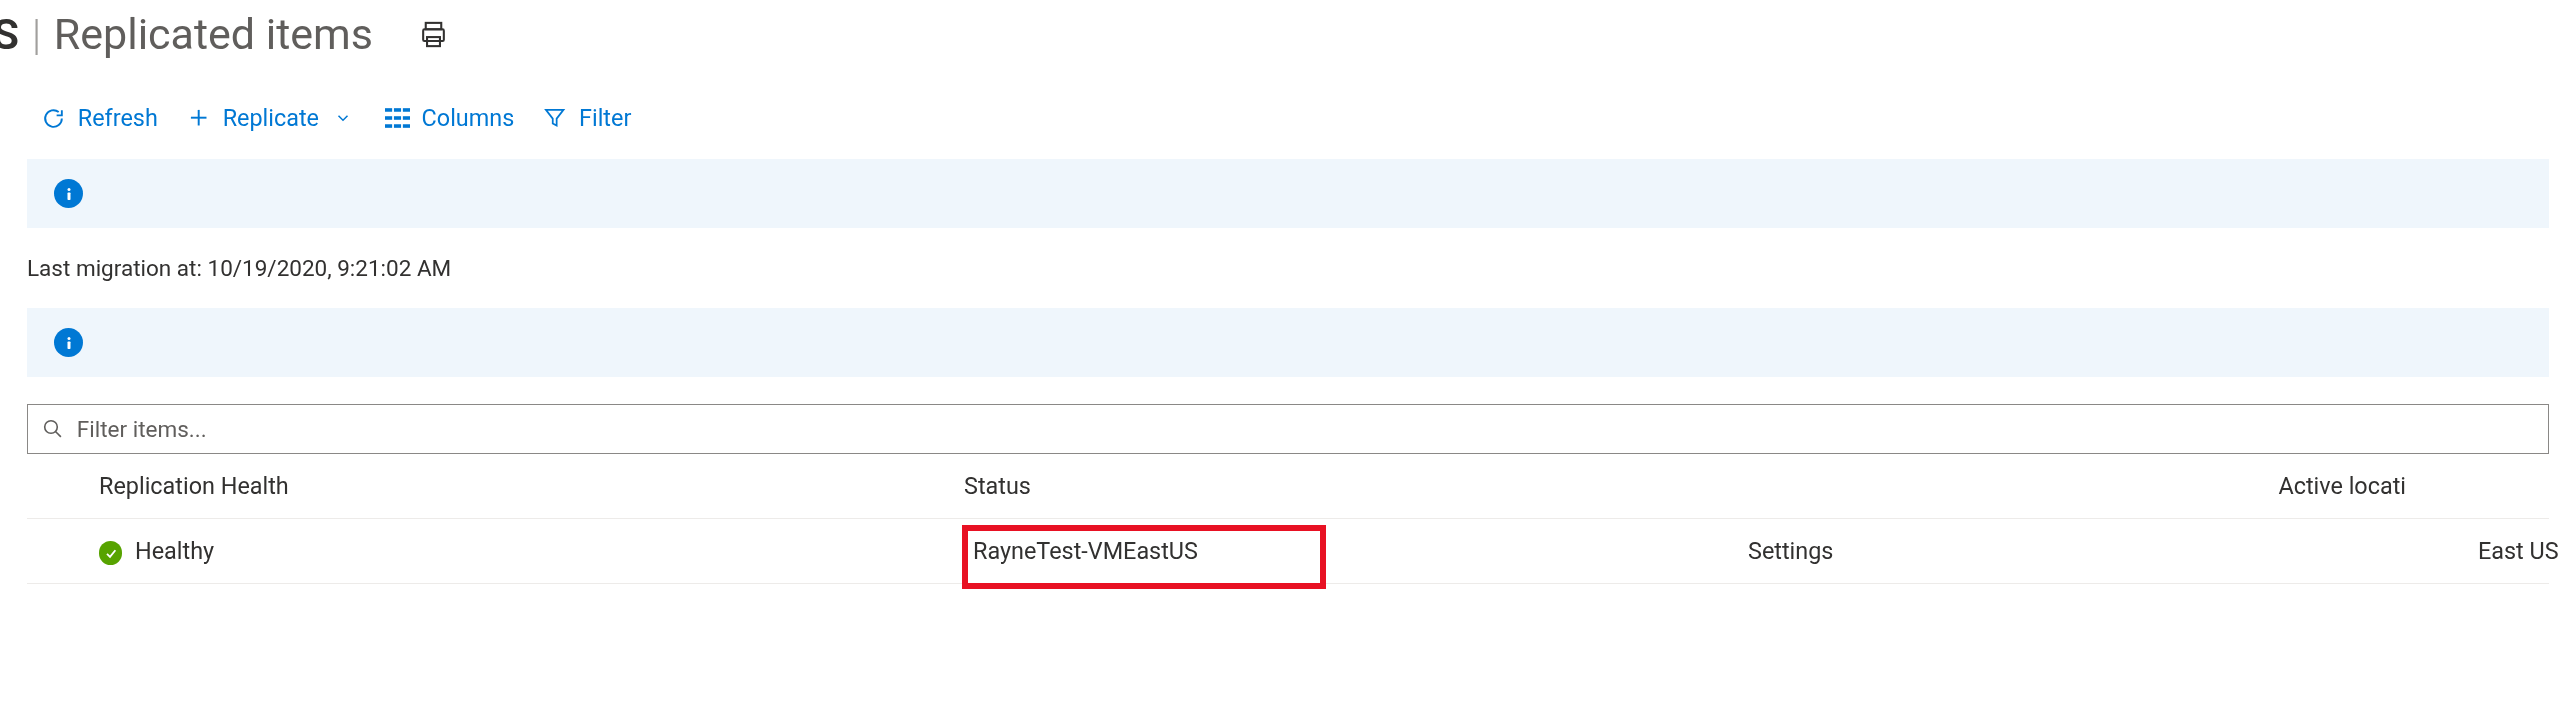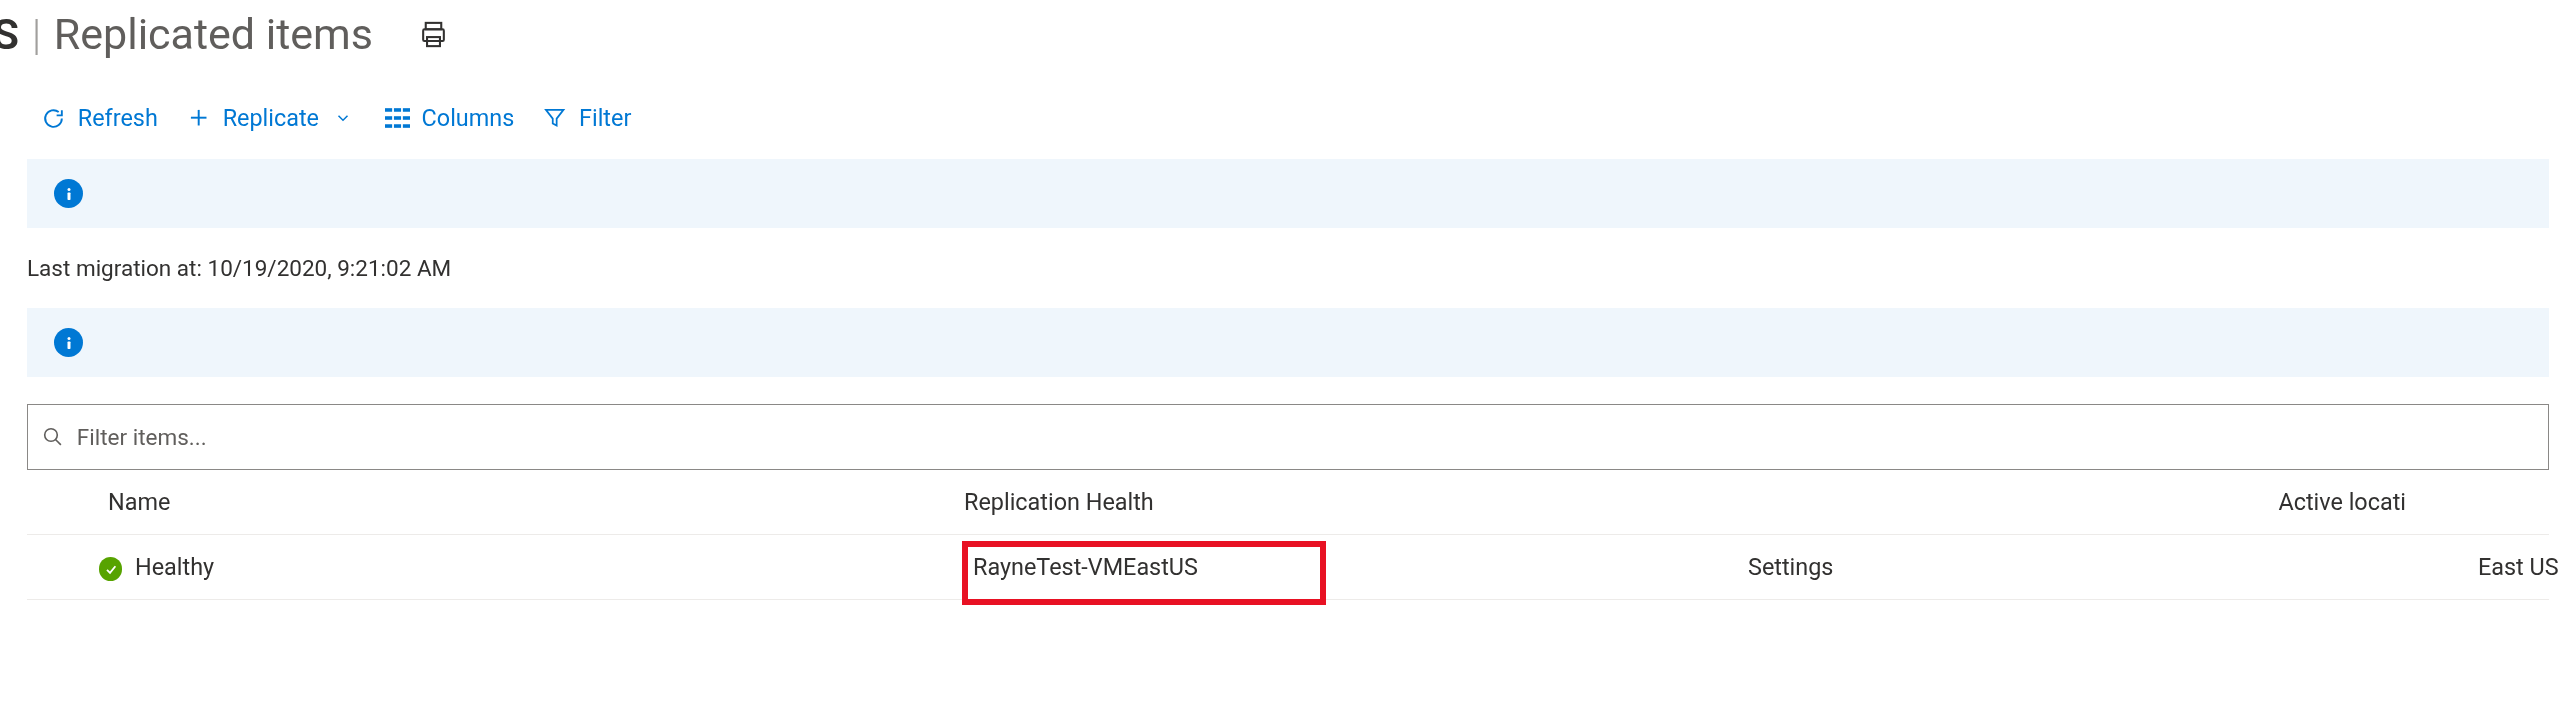--- a/index.html
+++ b/index.html
@@ -66,21 +66,21 @@
     padding: 0 27px 27px 27px;
     font-size: 22.5px;
     color: #323130;
   }
 
   
   .filter-wrap {
     margin: 0 27px 0 27px;
     border: 0.9px solid #8a8886;
     display: flex; align-items: center;
-    height: 66px;
+    height: 50px;
     padding: 0 14.4px;
     gap: 10.8px;
   }
   .filter-wrap input {
     border: none; outline: none;
     font-size: 22.5px; color: #605e5c;
     flex: 1;
     font-family: inherit;
     background: transparent;
   }
@@ -231,22 +231,22 @@
       <svg width="21.6" height="21.6" viewBox="0 0 24 24" fill="none" stroke="#605e5c" stroke-width="1.8">
         <circle cx="10" cy="10" r="7"></circle>
           <line x1="21" y1="21" x2="15" y2="15"></line>
       </svg>
     </span>
     <input type="text" placeholder="Filter items..." style="">
   </div>
 
   <div class="table">
     <div class="thead">
-      <div class="cell first">Name</div>
       <div class="cell">Replication Health</div>
+      <div class="cell">Status</div>
       <div class="cell last">Active locati</div>
     </div>
 
     <div class="trow">
       <div class="cell">
         <span class="health-ic">
           <svg width="14.4" height="14.4" viewBox="0 0 24 24" fill="none" stroke="#fff" stroke-width="3">
             <polyline points="5 13 10 18 19 7"></polyline>
           </svg>
         </span><span>Healthy</span>

